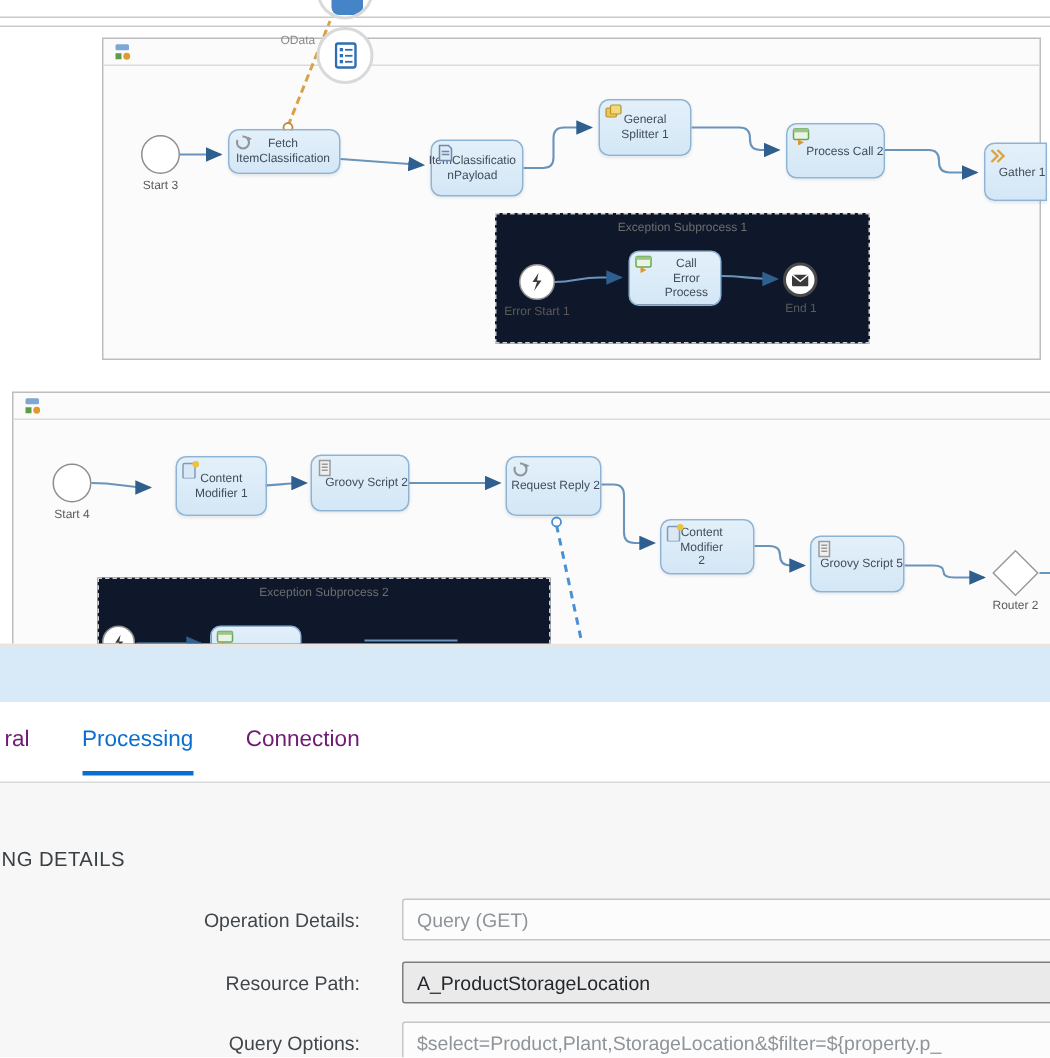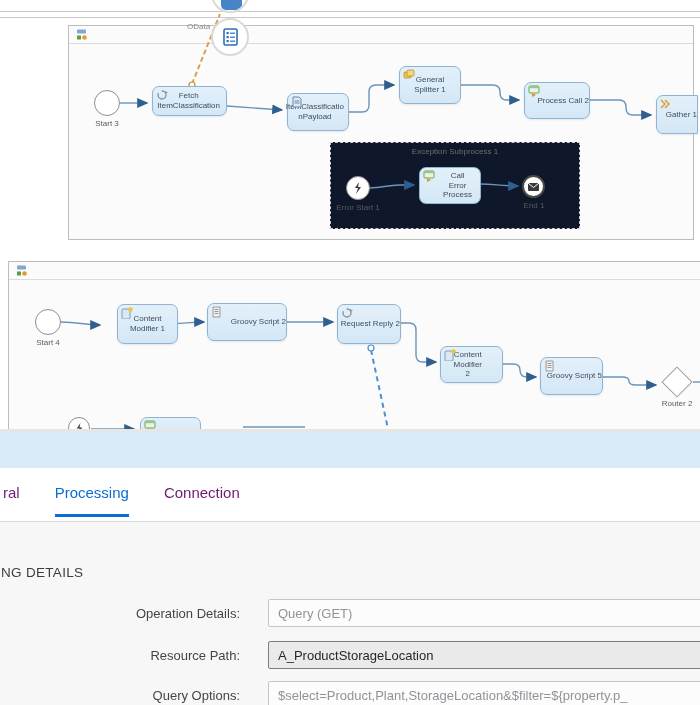--- a/index.html
+++ b/index.html
@@ -73,20 +73,23 @@
           <rect x="1" y="6.5" width="4" height="4" fill="#5a9e48"></rect>
           <circle cx="8.5" cy="8.5" r="2.3" fill="#e09a2f"></circle>
         </svg>
       </div>
     </div>
 
     <div class="exc" style="left:330px; top:142px; width:250px; height:87px;">
       <div class="exc-title">Exception Subprocess 1</div>
     </div>
 
+    <div class="exc" style="left:65px; top:385px; width:302px; height:60px;">
+      <div class="exc-title">Exception Subprocess 2</div>
+    </div>
 
     <svg class="lines" width="700" height="429">
       <defs>
         <marker id="arr" markerWidth="8" markerHeight="7" refX="7" refY="3.5" orient="auto">
           <path d="M0,0 L8,3.5 L0,7 Z" fill="#2f5f8f"></path>
         </marker>
       </defs>
 
       <g stroke="#6a94bb" stroke-width="1.4" fill="none">
         <path d="M120,103 H147" marker-end="url(#arr)"></path>
@@ -207,21 +210,21 @@
     <div class="evt-label" style="left:13px; top:338px;">Start 4</div>
 
     <div class="node" style="left:103px; top:304px; width:61px; height:40px;margin-left:14px;">
       <svg class="nicon" viewBox="0 0 12 12">
         <rect x="1" y="2" width="8" height="10" rx="1" fill="#dbe7f3" stroke="#7d9cbd" stroke-width="1"></rect>
         <circle cx="9.5" cy="2.5" r="2.2" fill="#f0c23c"></circle>
       </svg>
       <span style="padding:0 8px;">Content Modifier 1</span>
     </div>
 
-    <div class="node" style="left:207px; top:303px; width:80px; height:38px;">
+    <div class="node" style="left:207px; top:303px; width:66px; height:38px;">
       <svg class="nicon" viewBox="0 0 12 12">
         <path d="M2,1 H9 V11 H2 Z" fill="#f0f0f0" stroke="#9a9a9a" stroke-width="1"></path>
         <rect x="3.5" y="3" width="4" height="1" fill="#9a9a9a"></rect>
         <rect x="3.5" y="5" width="4" height="1" fill="#9a9a9a"></rect>
         <rect x="3.5" y="7" width="4" height="1" fill="#9a9a9a"></rect>
       </svg>
       <span>Groovy Script 2</span>
     </div>
 
     <div class="node" style="left:337px; top:304px; width:64px; height:40px;">

